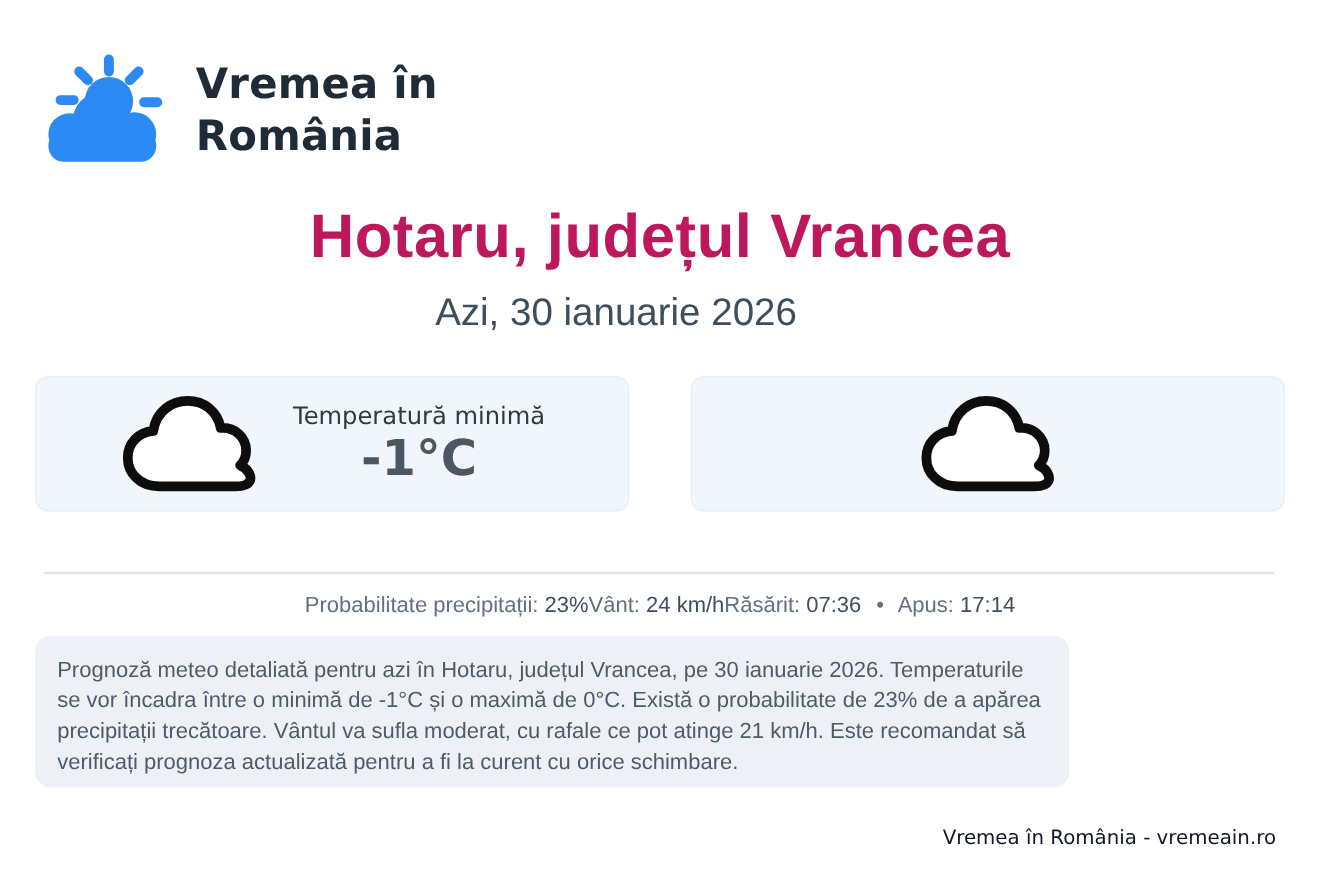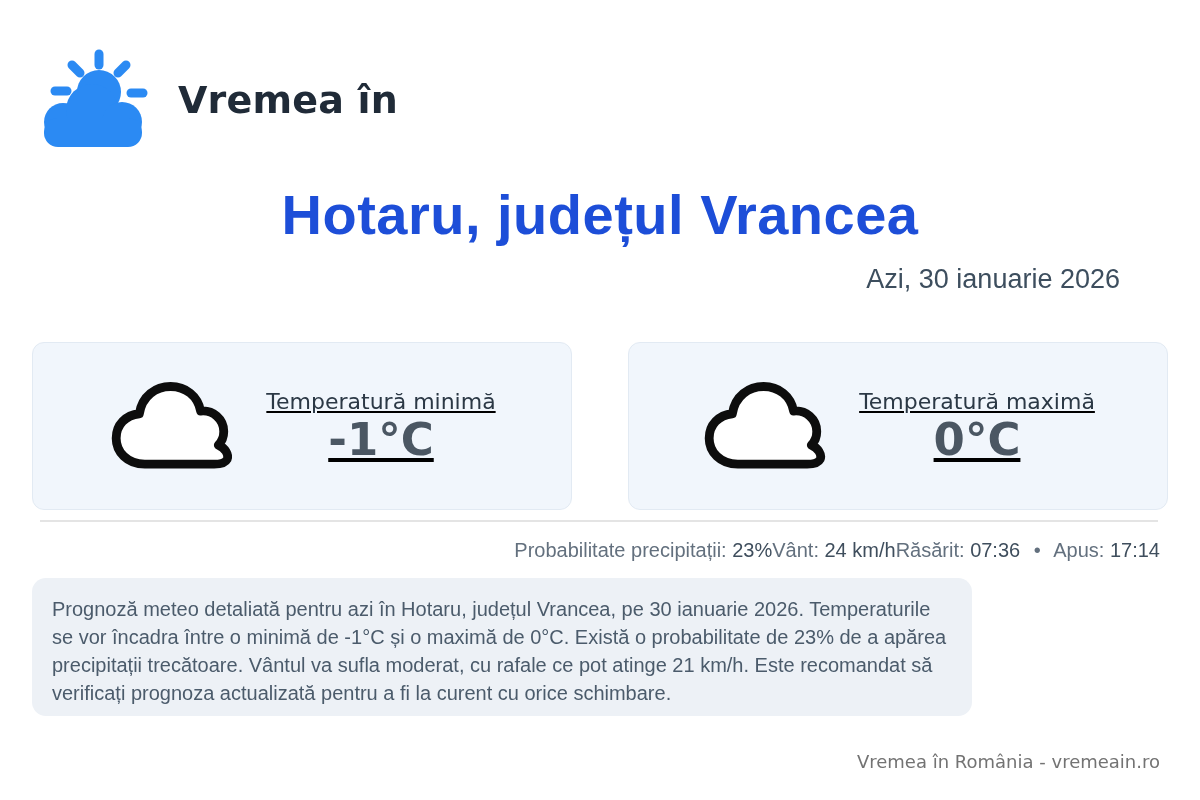--- a/index.html
+++ b/index.html
@@ -4,47 +4,47 @@
 <style>
   * { margin:0; padding:0; box-sizing:border-box; }
   html,body { width:1200px; height:800px; background:#ffffff; }
   body { font-family:"Liberation Sans", sans-serif; position:relative; overflow:hidden; }
 
   .logo-row { position:absolute; top:44px; left:38px; display:flex; align-items:center; gap:28px; cursor:pointer; }
   .logo-icon svg { width:112px; height:112px; display:block; }
   .logo-text { font-family:"DejaVu Sans", sans-serif; font-weight:bold; font-size:38px; line-height:47px; color:#202b38; letter-spacing:0.2px; }
 
   .page-title { position:absolute; top:182px; left:0; width:1200px; text-align:center;
-                font-size:56px; font-weight:bold; color:#1d4ed8; letter-spacing:0.5px; }
-  .page-subtitle { position:absolute; top:264px; left:0; width:1120px; text-align:right;
-                   font-size:27px; color:#3d4e5e; }
+                font-size:56px; font-weight:bold; color:#be185d; letter-spacing:0.5px; }
+  .page-subtitle { position:absolute; top:264px; left:0; width:1120px; text-align:center;
+                   font-size:35px; color:#3d4e5e; }
 
   .cards { position:absolute; top:342px; left:32px; width:1136px; display:flex; gap:56px; }
-  .card { flex:1; height:168px; background:#f1f6fc; border:1px solid #e2eaf3; border-radius:12px;
-          display:flex; align-items:center; justify-content:center; gap:30px;text-decoration:underline; }
+  .card { flex:1; height:123px; background:#f1f6fc; border:1px solid #e2eaf3; border-radius:12px;
+          display:flex; align-items:center; justify-content:center; gap:30px; }
   .card-cloud svg { width:128px; height:96px; display:block; }
   .card-text { text-align:center; }
   .card-label { font-family:"DejaVu Sans", sans-serif; font-size:22px; color:#2b3845; margin-bottom:2px; }
   .card-value { font-family:"DejaVu Sans", sans-serif; font-size:45px; font-weight:bold; color:#4b5763; line-height:1.05; }
 
   .divider { position:absolute; top:520px; left:40px; width:1118px; height:0; border-top:2px solid #e4e4e4; }
 
   .stats-row { position:absolute; top:539px; left:40px; width:1120px; display:flex;
-               justify-content:flex-end; align-items:baseline; font-size:20px; }
+               justify-content:center; align-items:baseline; font-size:20px; }
   .stat { white-space:nowrap; }
   .stat-label { color:#63707e; }
   .stat-value { color:#3f4e5d; }
   .stat-sep { color:#63707e; padding:0 8px; }
 
   .forecast-box { position:absolute; top:578px; left:32px; width:940px; height:138px;
                   background:#edf1f6; border-radius:14px; padding:17px 20px; overflow:visible; }
   .forecast-text { font-size:20px; line-height:28px; color:#4b5b6b; }
 
   .footer { position:absolute; top:751px; right:40px; font-family:"DejaVu Sans", sans-serif;
-            font-size:18px; color:#737373; }
+            font-size:18px; color:#0f172a; }
 </style>
 </head>
 <body>
 
 <div class="logo-row">
   <span class="logo-icon">
     <svg viewBox="0 0 112 112" xmlns="http://www.w3.org/2000/svg">
       <g stroke="#2b8af3" stroke-width="9" stroke-linecap="round">
         <line x1="61" y1="10" x2="61" y2="21"></line>
         <line x1="34" y1="21" x2="42" y2="29"></line>
@@ -56,20 +56,21 @@
         <circle cx="61" cy="48" r="22"></circle>
         <circle cx="25" cy="78" r="19"></circle>
         <circle cx="54" cy="66" r="26"></circle>
         <circle cx="84" cy="78" r="20"></circle>
         <rect x="6" y="74" width="98" height="29" rx="14"></rect>
       </g>
     </svg>
   </span>
   <span class="logo-text">
     <div>Vremea în</div>
+    <div>România</div>
   </span>
 </div>
 
 <h1 class="page-title">Hotaru, județul Vrancea</h1>
 <div class="page-subtitle">Azi, 30 ianuarie 2026</div>
 
 <div class="cards">
   <div class="card">
     <span class="card-cloud">
       <svg viewBox="0 0 94 70" xmlns="http://www.w3.org/2000/svg">
@@ -80,24 +81,20 @@
       <div class="card-label">Temperatură minimă</div>
       <div class="card-value">-1°C</div>
     </div>
   </div>
   <div class="card">
     <span class="card-cloud">
       <svg viewBox="0 0 94 70" xmlns="http://www.w3.org/2000/svg">
         <path d="M 27 63 C 14 63 6 54 6 44 C 6 34 13 27 23 26 C 25 13 35 6 46 6 C 57 6 66 13 68 24 C 77 23 85 30 85 39 C 85 43 83.5 46.5 81 49 C 86 51 89 56 87.5 59.5 C 86 62.5 82 63 78 63 Z" fill="#ffffff" stroke="#0d0d0d" stroke-width="6.5" stroke-linejoin="round" stroke-linecap="round"></path>
       </svg>
     </span>
-    <div class="card-text">
-      <div class="card-label">Temperatură maximă</div>
-      <div class="card-value">0°C</div>
-    </div>
   </div>
 </div>
 
 <div class="divider"></div>
 
 <div class="stats-row">
   <span class="stat">
     <span class="stat-label">Probabilitate precipitații:</span>
     <span class="stat-value">23%</span>
   </span>

